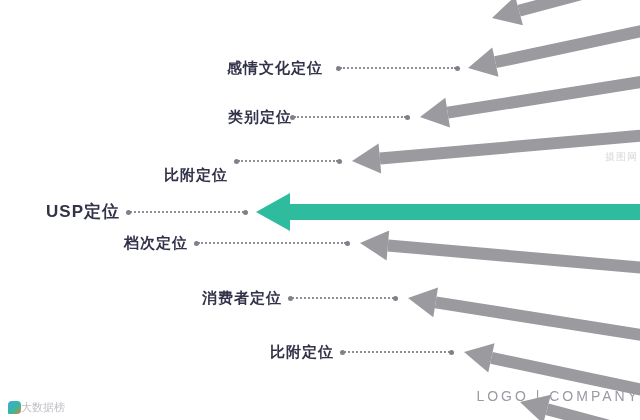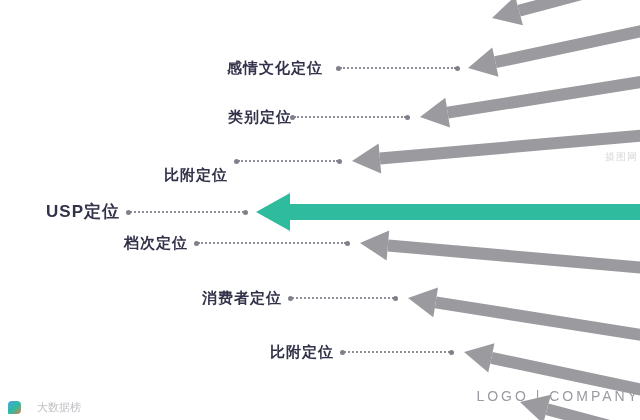--- a/index.html
+++ b/index.html
@@ -67,21 +67,21 @@
     left:0;right:0;
     bottom:16px;
     text-align:right;
     font-size:14px;
     letter-spacing:3px;
     color:#9A9AA2;
   }
   .wm-bl{
     position:absolute;
     left:8px;bottom:5px;
-    display:flex;align-items:center;gap:16px;
+    display:flex;align-items:center;gap:0;
     font-size:11px;color:#BFBFC4;
   }
   .wm-bl .logo-dot{
     width:13px;height:13px;border-radius:4px 4px 4px 1px;
     background:linear-gradient(135deg,#4aa3e0 0%,#2FBC9E 55%,#e07a4a 100%);
   }
   .wm-r{
     position:absolute;
     right:2px;top:150px;
     font-size:10px;color:#D9D9DC;

